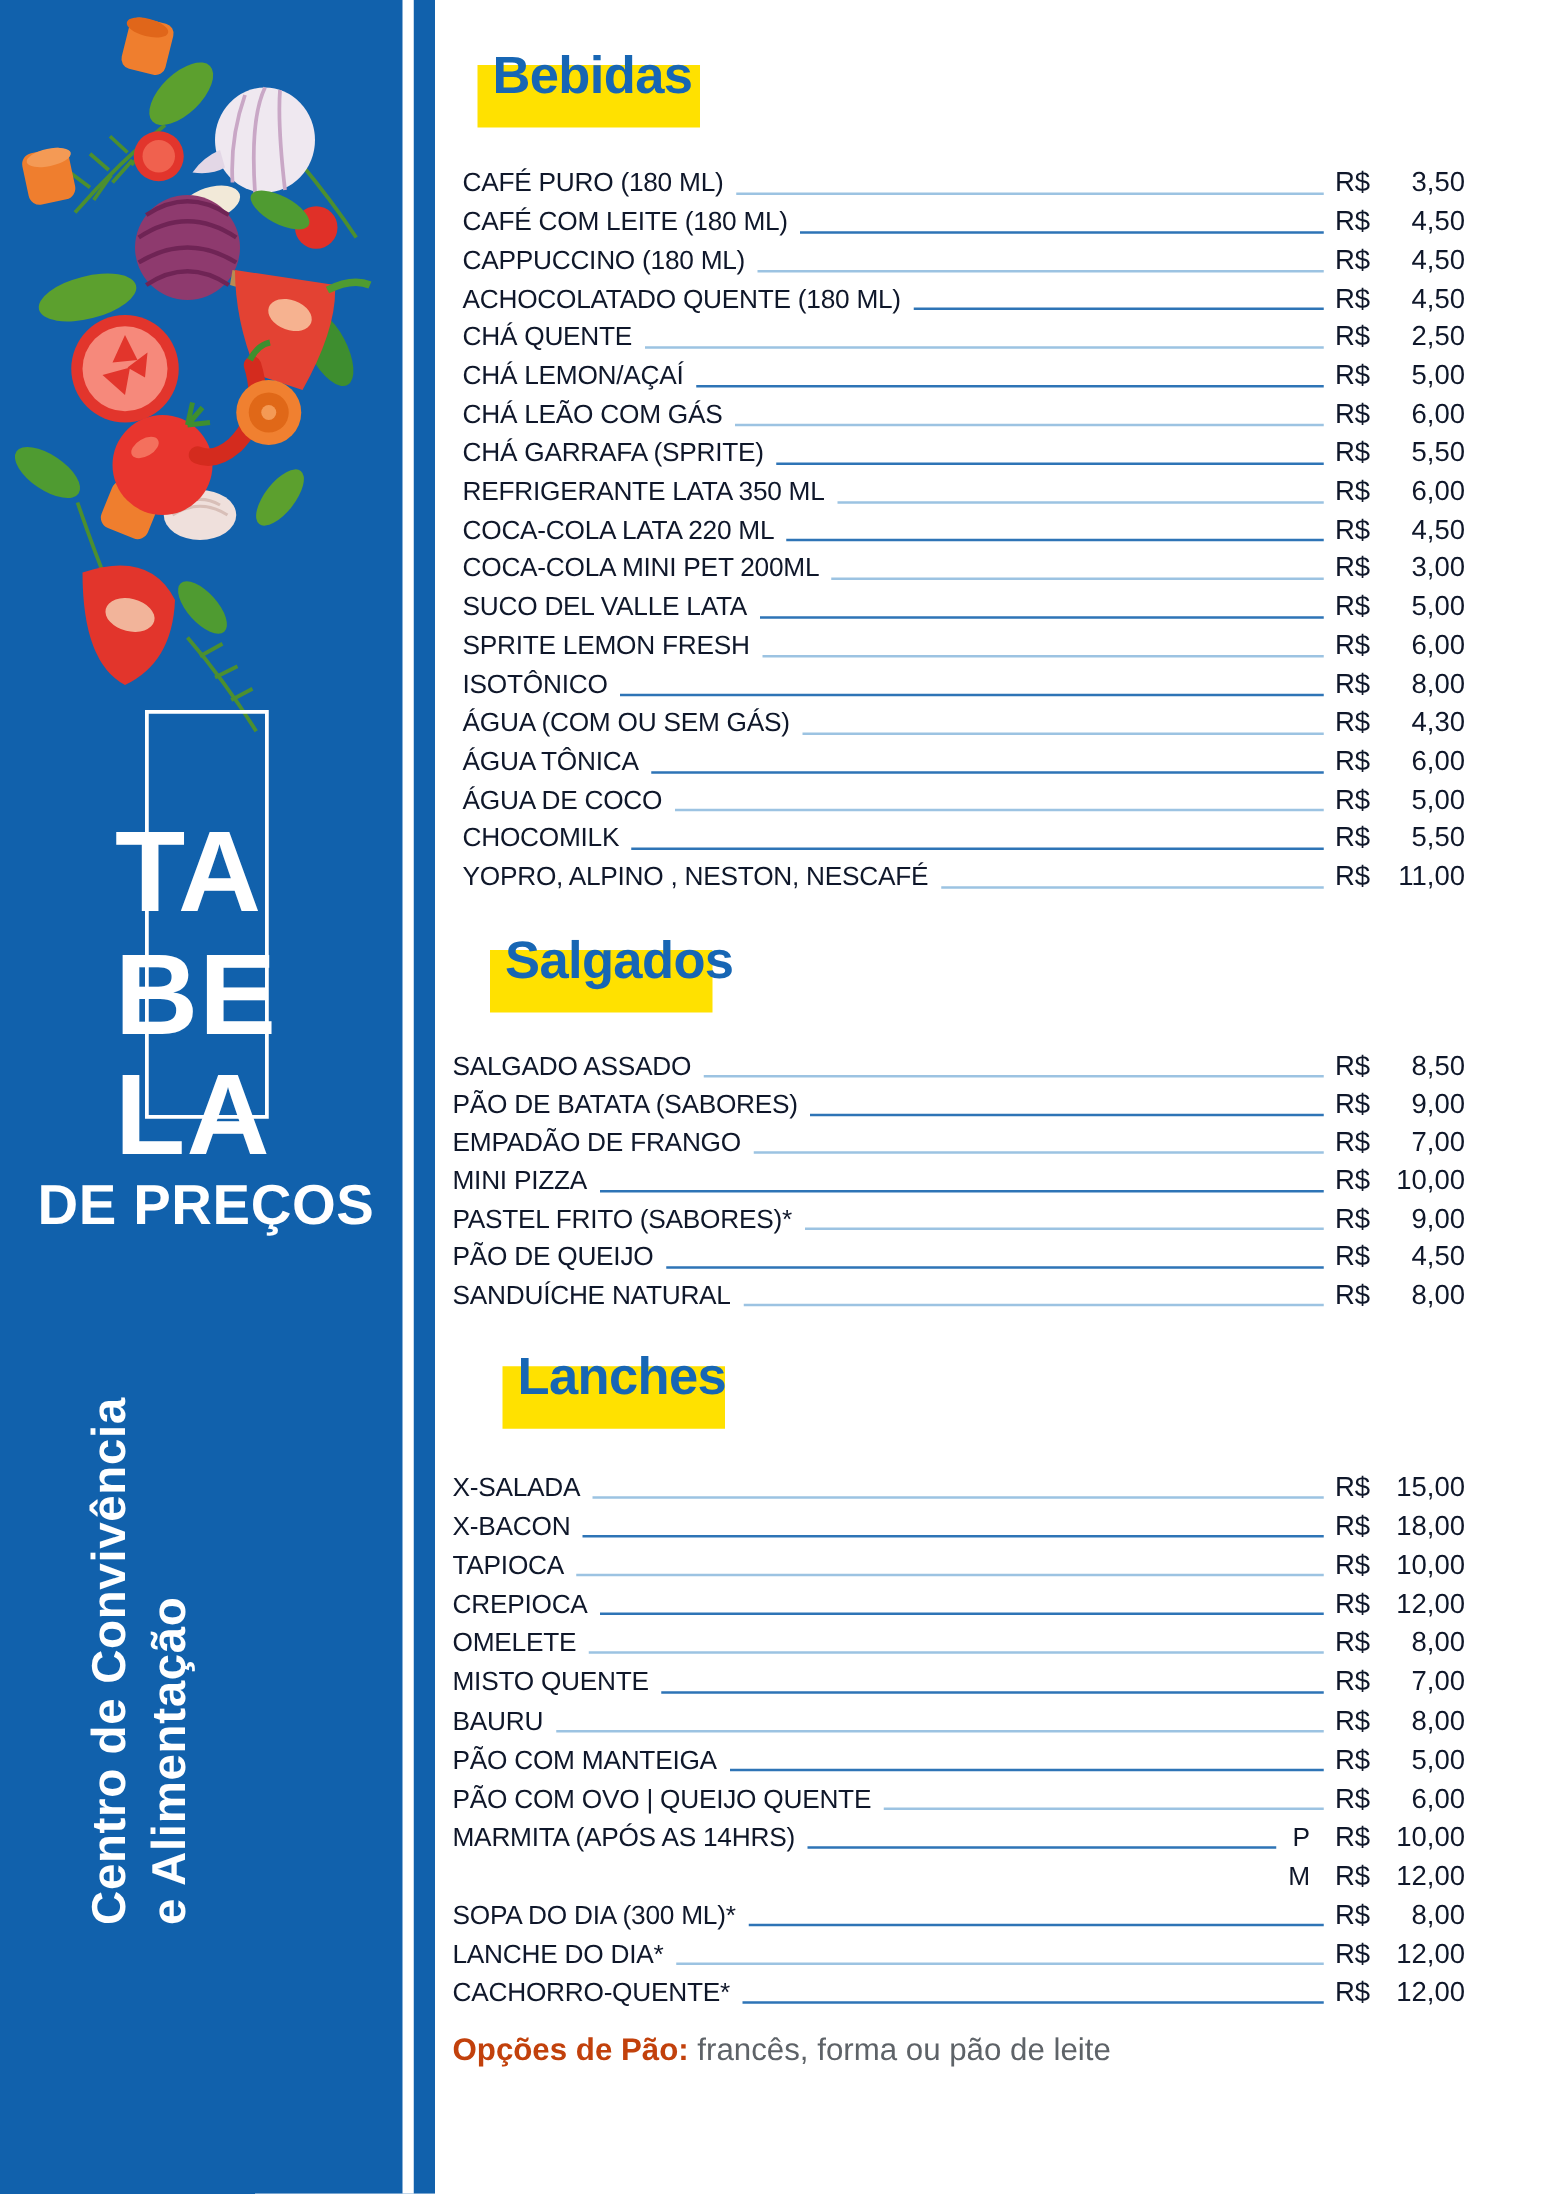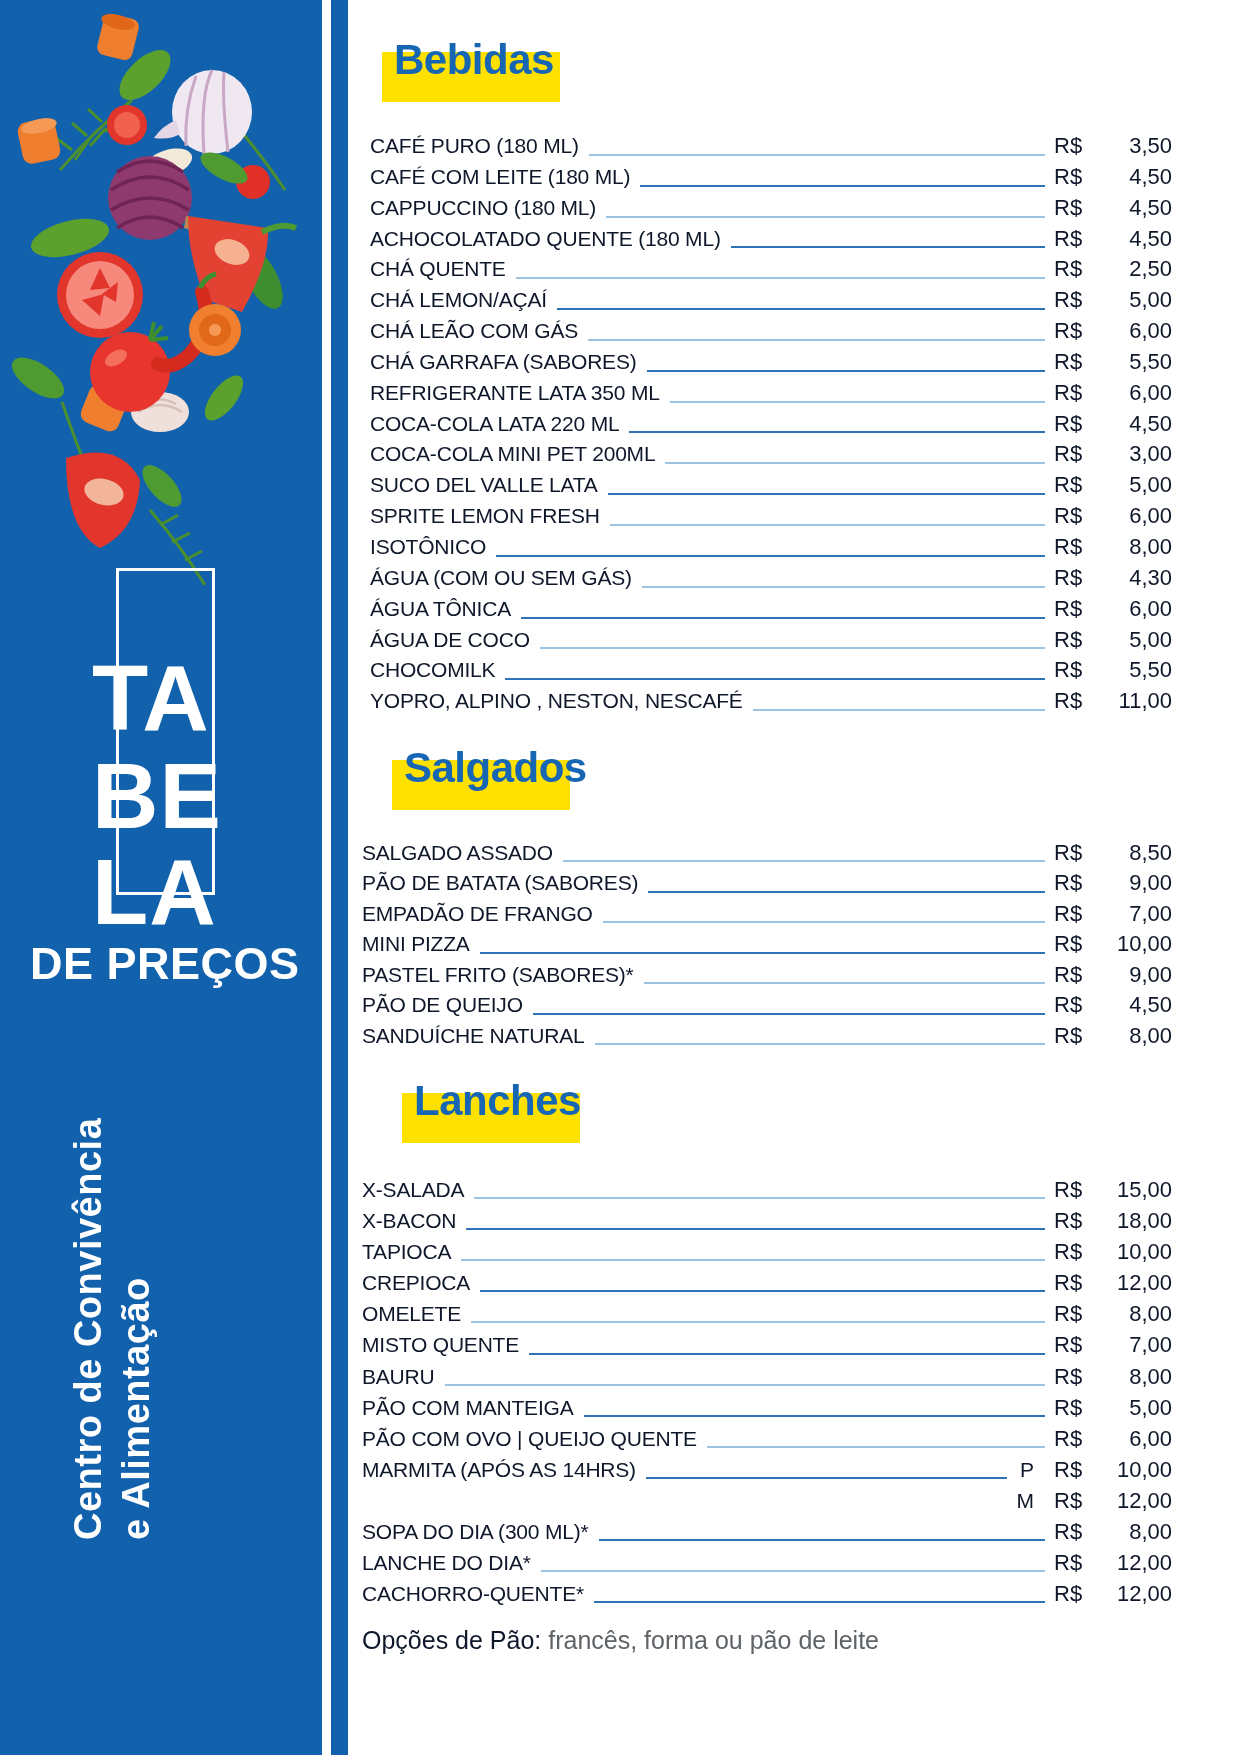--- a/index.html
+++ b/index.html
@@ -70,29 +70,29 @@
   .leader-a { background:#9CC3E2; }
   .leader-b { background:#2E74B6; }
   .item-size {
     width:18px; margin-right:20px; text-align:right;
     font-size:21px; line-height:var(--rh);
   }
   .cur {
     width:34px; font-size:22px; line-height:var(--rh); white-space:nowrap;
   }
   .item-price {
-    width:62px; margin-left:22px; text-align:right;
+    width:62px; margin-left:8px; text-align:right;
     font-size:22px; line-height:var(--rh); white-space:nowrap;
   }
   
   .bread-note {
     position:absolute; left:362px; top:1626px;
     font-size:25px; color:#5E6368; white-space:nowrap;
   }
-  .bread-note .b { font-weight:400; color:#0f172a; }
+  .bread-note .b { font-weight:700; color:#c2410c; }
 </style>
 </head>
 <body>
 
 <div class="sidebar">
   <div class="sidebar-stripe"></div>
 
   <svg class="veggies" width="330" height="595" viewBox="0 0 330 595">
 
     <g stroke="#4C8F2F" stroke-width="3" fill="none">
@@ -226,21 +226,21 @@
       <span class="cur">R$</span>
       <span class="item-price">5,00</span>
     </div>
     <div class="row">
       <span class="item-name">CHÁ LEÃO COM GÁS</span>
       <span class="leader leader-a"></span>
       <span class="cur">R$</span>
       <span class="item-price">6,00</span>
     </div>
     <div class="row">
-      <span class="item-name">CHÁ GARRAFA (SABORES)</span>
+      <span class="item-name">CHÁ GARRAFA (SPRITE)</span>
       <span class="leader leader-b"></span>
       <span class="cur">R$</span>
       <span class="item-price">5,50</span>
     </div>
     <div class="row">
       <span class="item-name">REFRIGERANTE LATA 350 ML</span>
       <span class="leader leader-a"></span>
       <span class="cur">R$</span>
       <span class="item-price">6,00</span>
     </div>

